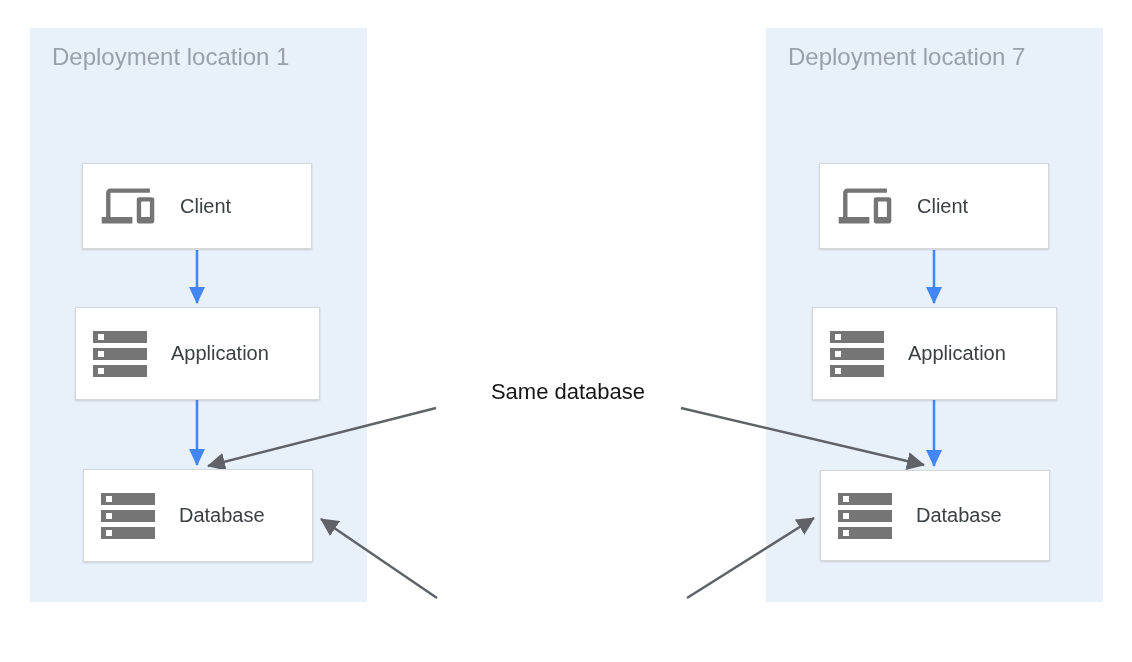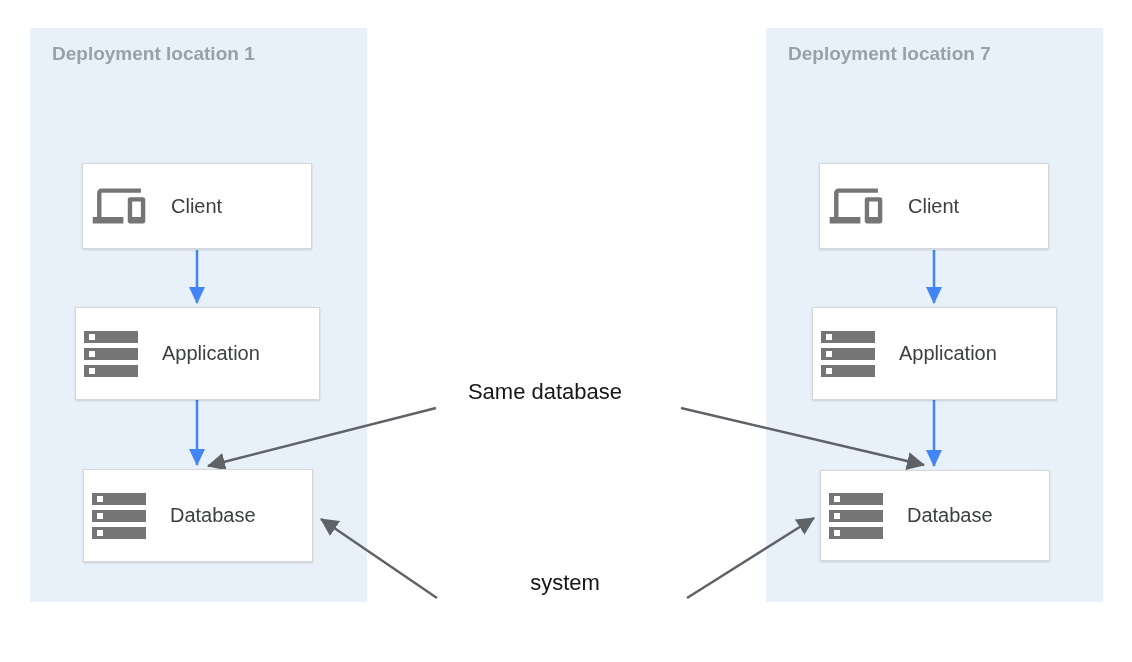--- a/index.html
+++ b/index.html
@@ -29,34 +29,34 @@
     width:337px;
     height:574px;
     background:var(--panel-bg);
   }
   .panel-1{left:30px;}
   .panel-2{left:766px;}
   .panel-title{
     position:absolute;
     left:22px;
     top:15px;
-    font-size:19px;
-    font-weight:700;
+    font-size:24px;
+    font-weight:400;
     color:var(--panel-title);
     white-space:nowrap;
     text-align:right;
   }
   .node{
     position:absolute;
     background:var(--node-bg);
     border:1px solid var(--node-border);
     box-shadow:0 1px 2px rgba(0,0,0,0.14);
     display:flex;
     align-items:center;
-    padding-left:8px;
+    padding-left:17px;
     gap:24px;
   }
   .node .label{
     font-size:20px;
     color:var(--node-label);
     white-space:nowrap;
   }
   .icon{display:flex;align-items:center;justify-content:center;}
   .icon svg .glyph{fill:var(--icon-gray);}
   .icon svg .hole{fill:#ffffff;}
@@ -178,21 +178,20 @@
         <rect class="glyph" x="0" y="17" width="54" height="12"></rect>
         <rect class="glyph" x="0" y="34" width="54" height="12"></rect>
         <rect class="hole" x="5" y="3" width="6" height="6"></rect>
         <rect class="hole" x="5" y="20" width="6" height="6"></rect>
         <rect class="hole" x="5" y="37" width="6" height="6"></rect>
       </svg>
     </span>
     <span class="label">Database</span>
   </div>
 
-  <div class="annotation" style="left:405px;top:377px">
+  <div class="annotation" style="left:428px;top:377px">
     <div>Same database</div>
   </div>
 
   <div class="annotation" style="left:425px;top:568px">
-    <div>system</div>
   </div>
 
 </div>
 
 </body></html>

